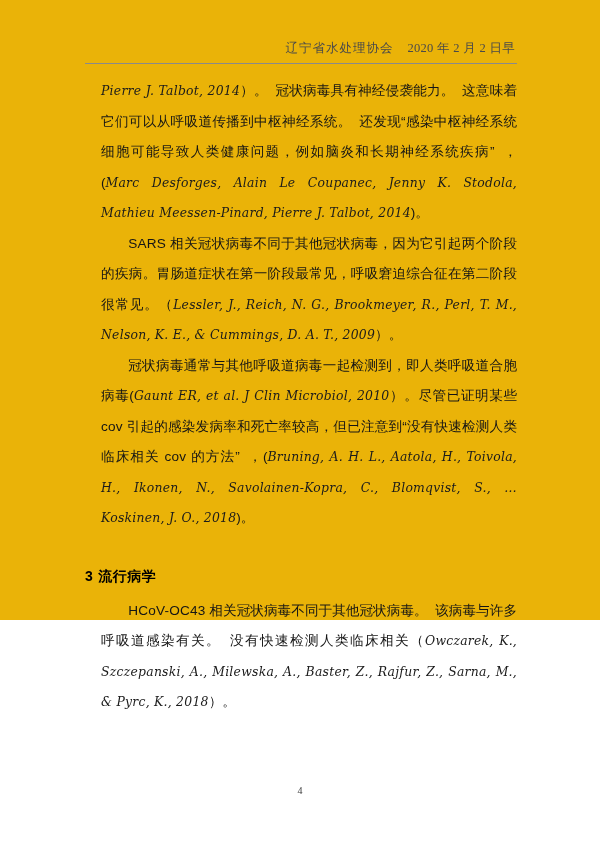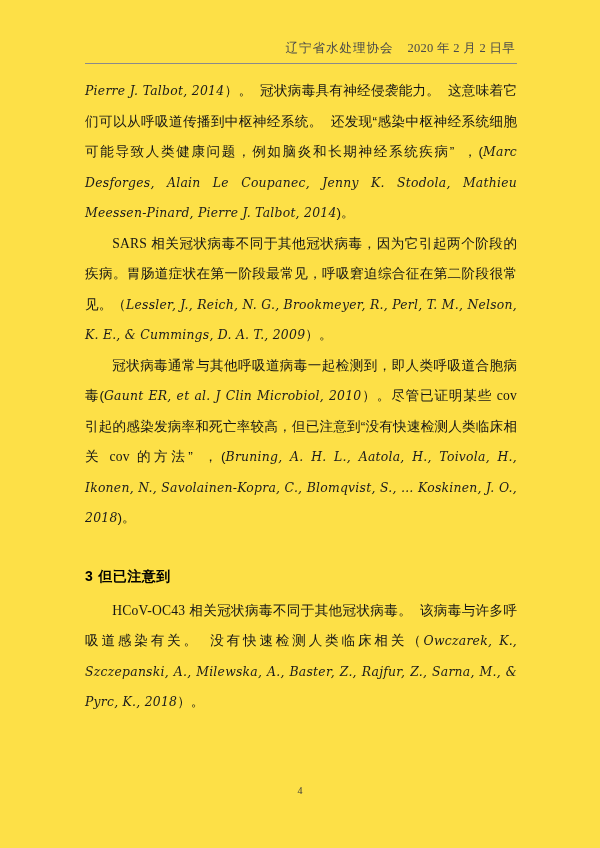--- a/index.html
+++ b/index.html
@@ -14,22 +14,22 @@
     overflow: hidden;
     font-family: "Liberation Sans", sans-serif;
     color: #111111;
     -webkit-font-smoothing: antialiased;
   }
 
   .page {
     position: absolute;
     left: 0; top: 0;
     width: 600px;
-    height: 848px;
-    background: #fde047;
+    height: 620px;
+    background: #eab308;
   }
 
   
   .header {
     position: absolute;
     left: 85px;
     top: 40px;
     width: 430px;
     text-align: right;
     font-family: "Liberation Serif", serif;
@@ -51,42 +51,42 @@
 
   
   .content {
     position: absolute;
     left: 85px;
     top: 76px;
     width: 432px;
   }
 
   .para {
-    margin: 0 0 0 0;
+    margin: 0 0 0 16px;
     font-size: 13.6px;
     line-height: 30.5px;
     color: #151515;
     text-align: justify;
     text-justify: inter-character;
     word-break: break-word;
   }
   .para.indent { text-indent: 2em; }
 
   
   .cite {
     font-family: "DejaVu Serif", "Liberation Serif", serif;
     font-style: italic;
     font-size: 12.4px;
     letter-spacing: 0.25px;
     color: #1b1b1b;
   }
 
   
   .lat {
-    font-family: Liberation Serif, serif;
+    font-family: Liberation Sans, sans-serif;
     font-style: normal;
     letter-spacing: 0.2px;
   }
 
   .gap-sm { display: inline-block; width: 0.55em; }
 
   .heading {
     font-size: 14px;
     font-weight: bold;
     color: #000000;
@@ -120,21 +120,21 @@
   </div>
   <div class="header-rule"></div>
 
   <div class="content">
     <p class="para" id="blk-para-1"><span class="cite">Pierre J. Talbot, 2014</span><span>）。</span><span class="gap-sm"></span><span>冠状病毒具有神经侵袭能力。</span><span class="gap-sm"></span><span>这意味着它们可以从呼吸道传播到中枢神经系统。</span><span class="gap-sm"></span><span>还发现“感染中枢神经系统细胞可能导致人类健康问题，例如脑炎和长期神经系统疾病”</span><span class="gap-sm"></span><span>，(</span><span class="cite">Marc Desforges, Alain Le Coupanec, Jenny K. Stodola, Mathieu Meessen-Pinard, Pierre J. Talbot, 2014</span><span>)。</span></p>
     <p class="para indent" id="blk-para-2"><span class="lat">SARS</span><span> 相关冠状病毒不同于其他冠状病毒，因为它引起两个阶段的疾病。胃肠道症状在第一阶段最常见，呼吸窘迫综合征在第二阶段很常见。（</span><span class="cite">Lessler, J., Reich, N. G., Brookmeyer, R., Perl, T. M., Nelson, K. E., &amp; Cummings, D. A. T., 2009</span><span>）。</span></p>
     <p class="para indent" id="blk-para-3"><span>冠状病毒通常与其他呼吸道病毒一起检测到，即人类呼吸道合胞病毒(</span><span class="cite">Gaunt ER, et al. J Clin Microbiol, 2010</span><span>）。尽管已证明某些 </span><span class="lat">cov</span><span> 引起的感染发病率和死亡率较高，但已注意到“没有快速检测人类临床相关 </span><span class="lat">cov</span><span> 的方法”</span><span class="gap-sm"></span><span>，(</span><span class="cite">Bruning, A. H. L., Aatola, H., Toivola, H., Ikonen, N., Savolainen-Kopra, C., Blomqvist, S., … Koskinen, J. O., 2018</span><span>)。</span></p>
 
     <div class="spacer-before-heading"></div>
     <p class="heading">
-      <span class="num">3</span><span>但已注意到</span>
+      <span class="num">3</span><span>流行病学</span>
     </p>
     <div class="spacer-after-heading"></div>
 
     <p class="para indent" id="blk-para-4"><span class="lat">HCoV-OC43</span><span> 相关冠状病毒不同于其他冠状病毒。</span><span class="gap-sm"></span><span>该病毒与许多呼吸道感染有关。</span><span class="gap-sm"></span><span>没有快速检测人类临床相关</span><span>（</span><span class="cite">Owczarek, K., Szczepanski, A., Milewska, A., Baster, Z., Rajfur, Z., Sarna, M., &amp; Pyrc, K., 2018</span><span>）。</span></p>
   </div>
 
   <div class="page-number">4</div>
 </div>
 
 </body></html>

